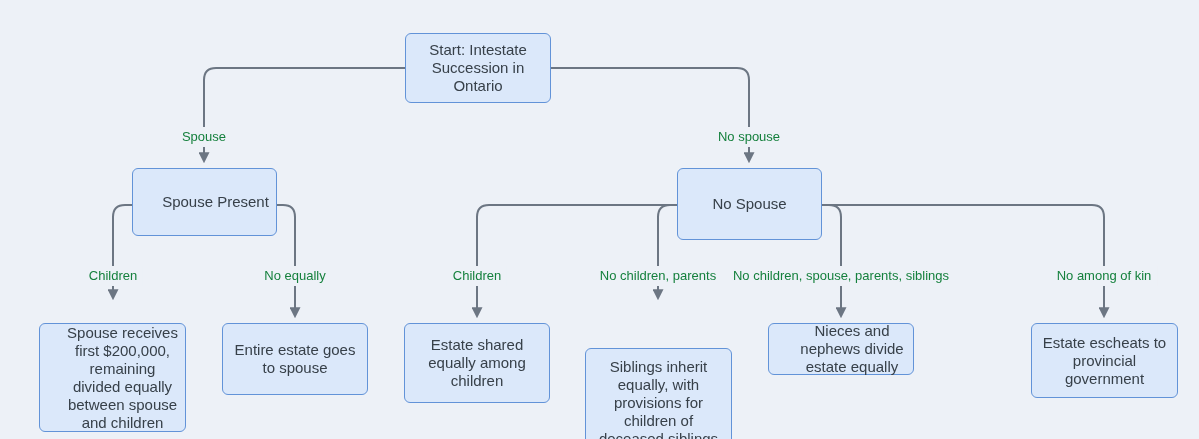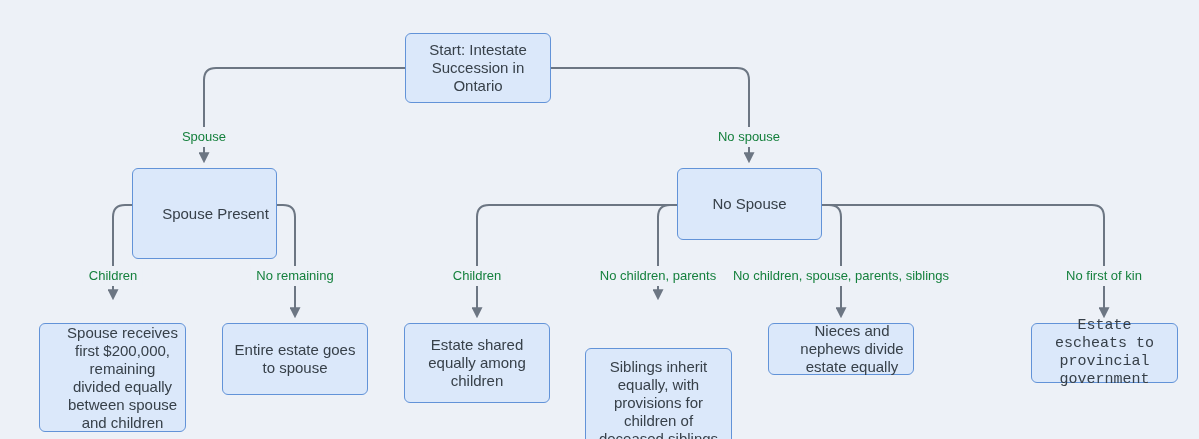--- a/index.html
+++ b/index.html
@@ -71,21 +71,21 @@
     <path class="edge" d="M 677 205 L 489 205 Q 477 205 477 217 L 477 316" marker-end="url(#arrowhead)"></path>
     <path class="edge" d="M 677 205 L 670 205 Q 658 205 658 217 L 658 298" marker-end="url(#arrowhead)"></path>
     <path class="edge" d="M 822 205 L 829 205 Q 841 205 841 217 L 841 316" marker-end="url(#arrowhead)"></path>
     <path class="edge" d="M 822 205 L 1092 205 Q 1104 205 1104 217 L 1104 316" marker-end="url(#arrowhead)"></path>
   </svg>
 
   <div class="node" style="left:405px; top:33px; width:146px; height:70px;">
     <span>Start: Intestate Succession in Ontario</span>
   </div>
 
-  <div class="node" style="left:132px; top:168px; width:145px; height:91px;padding-left:28px;">
+  <div class="node" style="left:132px; top:168px; width:145px; height:68px;padding-left:28px;">
     <span>Spouse Present</span>
   </div>
 
   <div class="node" style="left:677px; top:168px; width:145px; height:72px;">
     <span>No Spouse</span>
   </div>
 
   <div class="node" style="left:39px; top:323px; width:147px; height:109px;padding-left:26px;">
     <span>Spouse receives first $200,000, remaining divided equally between spouse and children</span>
   </div>
@@ -99,33 +99,33 @@
   </div>
 
   <div class="node" style="left:585px; top:305px; width:147px; height:110px;margin-top:43px;">
     <span>Siblings inherit equally, with provisions for children of deceased siblings</span>
   </div>
 
   <div class="node" style="left:768px; top:323px; width:146px; height:52px;padding-left:28px;">
     <span>Nieces and nephews divide estate equally</span>
   </div>
 
-  <div class="node" style="left:1031px; top:323px; width:147px; height:60px;font-family:Liberation Mono, monospace;">
+  <div class="node" style="left:1031px; top:323px; width:147px; height:75px;">
     <span>Estate escheats to provincial government</span>
   </div>
 
   <div class="edge-label" style="left:204px; top:137px;">Spouse</div>
 
   <div class="edge-label" style="left:749px; top:137px;">No spouse</div>
 
   <div class="edge-label" style="left:113px; top:276px;">Children</div>
 
-  <div class="edge-label" style="left:295px; top:276px;">No remaining</div>
+  <div class="edge-label" style="left:295px; top:276px;">No equally</div>
 
   <div class="edge-label" style="left:477px; top:276px;">Children</div>
 
   <div class="edge-label" style="left:658px; top:276px;">No children, parents</div>
 
   <div class="edge-label" style="left:841px; top:276px;">No children, spouse, parents, siblings</div>
 
-  <div class="edge-label" style="left:1104px; top:276px;">No first of kin</div>
+  <div class="edge-label" style="left:1104px; top:276px;">No among of kin</div>
 
 </div>
 
 </body></html>

